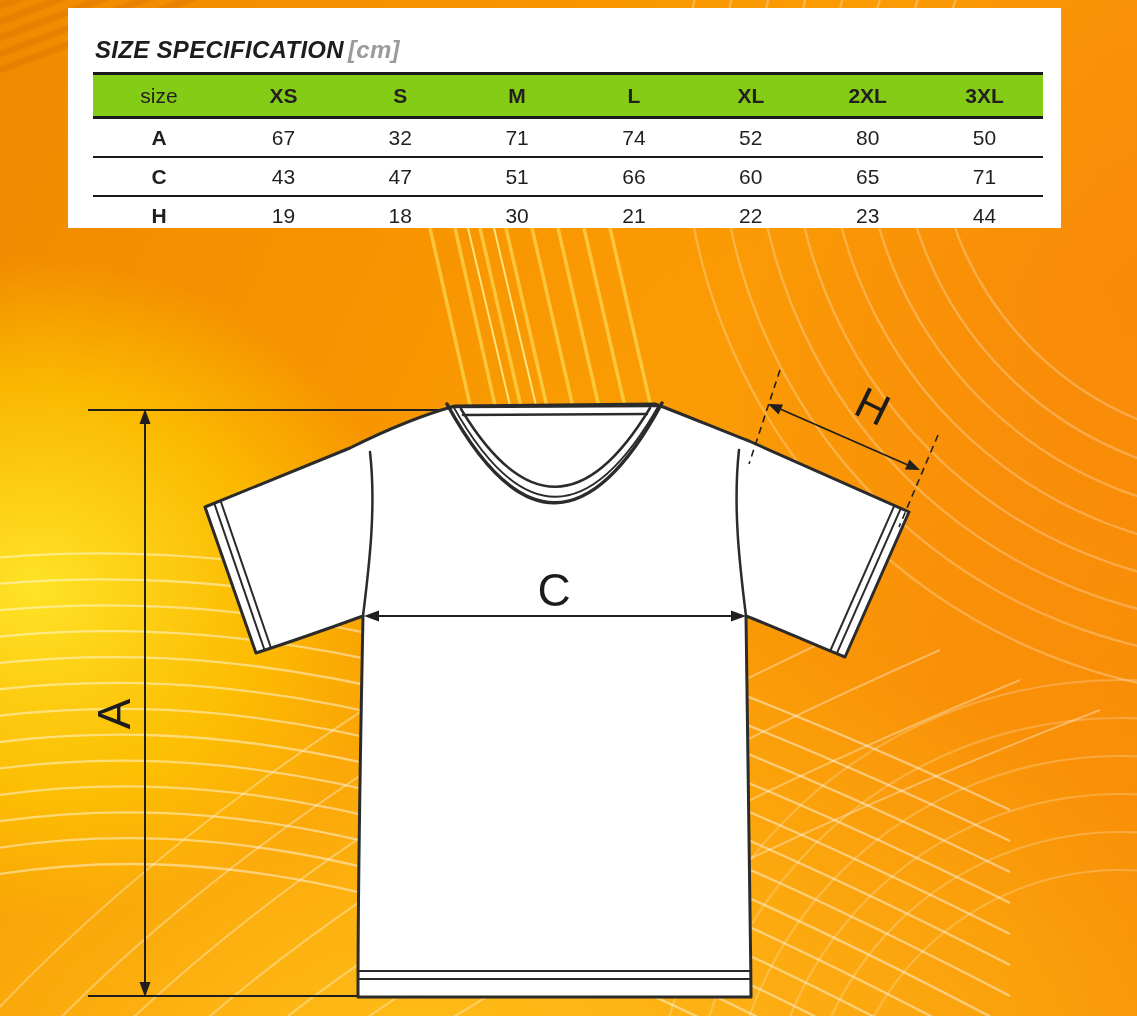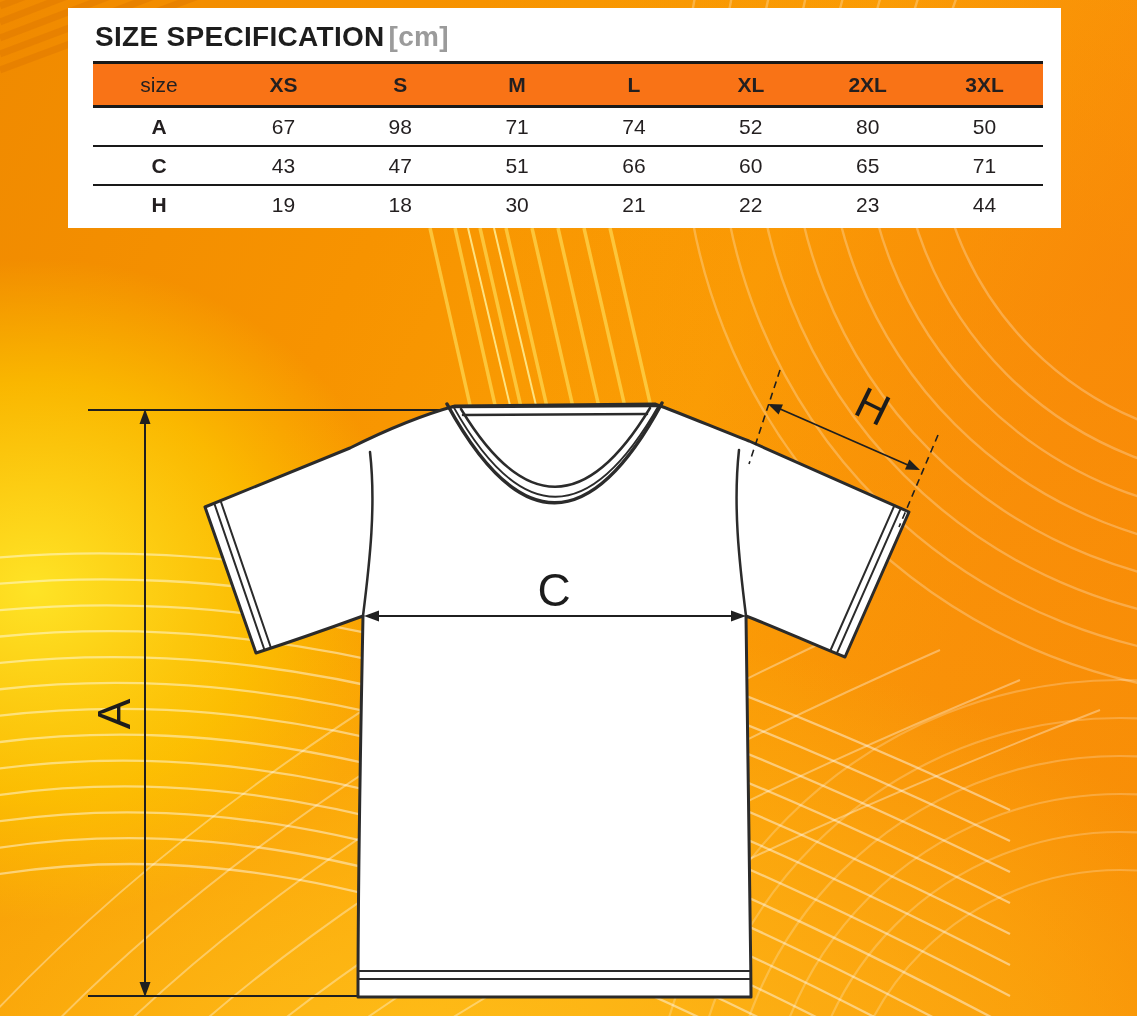--- a/index.html
+++ b/index.html
@@ -7,25 +7,25 @@
   #stage{position:relative;width:1137px;height:1016px;overflow:hidden;
     background:
       radial-gradient(ellipse 520px 460px at 3% 58%, rgba(255,232,40,.95) 0%, rgba(255,216,0,.55) 45%, rgba(255,216,0,0) 72%),
       radial-gradient(ellipse 1100px 600px at 40% 108%, rgba(255,196,30,.85) 0%, rgba(255,192,20,.35) 55%, rgba(255,192,20,0) 80%),
       radial-gradient(ellipse 900px 700px at 100% 28%, rgba(248,132,8,.55) 0%, rgba(248,134,8,0) 70%),
       linear-gradient(115deg,#F08A00 0%,#F79300 30%,#FBA004 55%,#F99208 78%,#F88D06 100%);}
   svg{display:block;}
   #bg-svg{position:absolute;left:0;top:0;}
   
   .panel{position:absolute;left:68px;top:8px;width:993px;height:220px;background:#ffffff;}
-  .panel-title{margin:13px 0 0 27px;font-size:28px;font-weight:800;letter-spacing:.3px;color:#1d1d1d;white-space:nowrap;}
+  .panel-title{margin:28px 0 0 27px;font-size:24px;font-weight:800;letter-spacing:.3px;color:#1d1d1d;white-space:nowrap;font-style:italic;}
   .panel-title .unit{color:#9b9b9b;font-weight:700;margin-left:4px;}
   table.spec{border-collapse:collapse;table-layout:fixed;width:950px;margin:8px 0 0 25px;color:#231f20;}
   table.spec col.c-first{width:132px;}
-  table.spec thead th{background:#f97316;border-top:3px solid #191919;border-bottom:3px solid #191919;
+  table.spec thead th{background:#84cc16;border-top:3px solid #191919;border-bottom:3px solid #191919;
       height:41px;font-size:21px;font-weight:700;text-align:center;padding:0;}
   table.spec thead th.size-col{font-weight:400;}
   table.spec tbody td{height:37px;font-size:21px;font-weight:400;text-align:center;padding:0;}
   table.spec tbody td.rowlab{font-weight:700;}
   table.spec tbody tr:not(:last-child) td{border-bottom:2.5px solid #191919;}
   
   #shirt-svg{position:absolute;left:0;top:0;}
   .outline{fill:#ffffff;stroke:#2b2b2b;stroke-width:3;stroke-linejoin:round;}
   .detail{fill:none;stroke:#2b2b2b;stroke-width:2.5;stroke-linecap:round;}
   .thin{stroke-width:2;}
@@ -135,21 +135,21 @@
           <th>L</th>
           <th>XL</th>
           <th>2XL</th>
           <th>3XL</th>
         </tr>
       </thead>
       <tbody>
         <tr>
           <td class="rowlab">A</td>
           <td>67</td>
-          <td>98</td>
+          <td>32</td>
           <td>71</td>
           <td>74</td>
           <td>52</td>
           <td>80</td>
           <td>50</td>
         </tr>
         <tr>
           <td class="rowlab">C</td>
           <td>43</td>
           <td>47</td>

